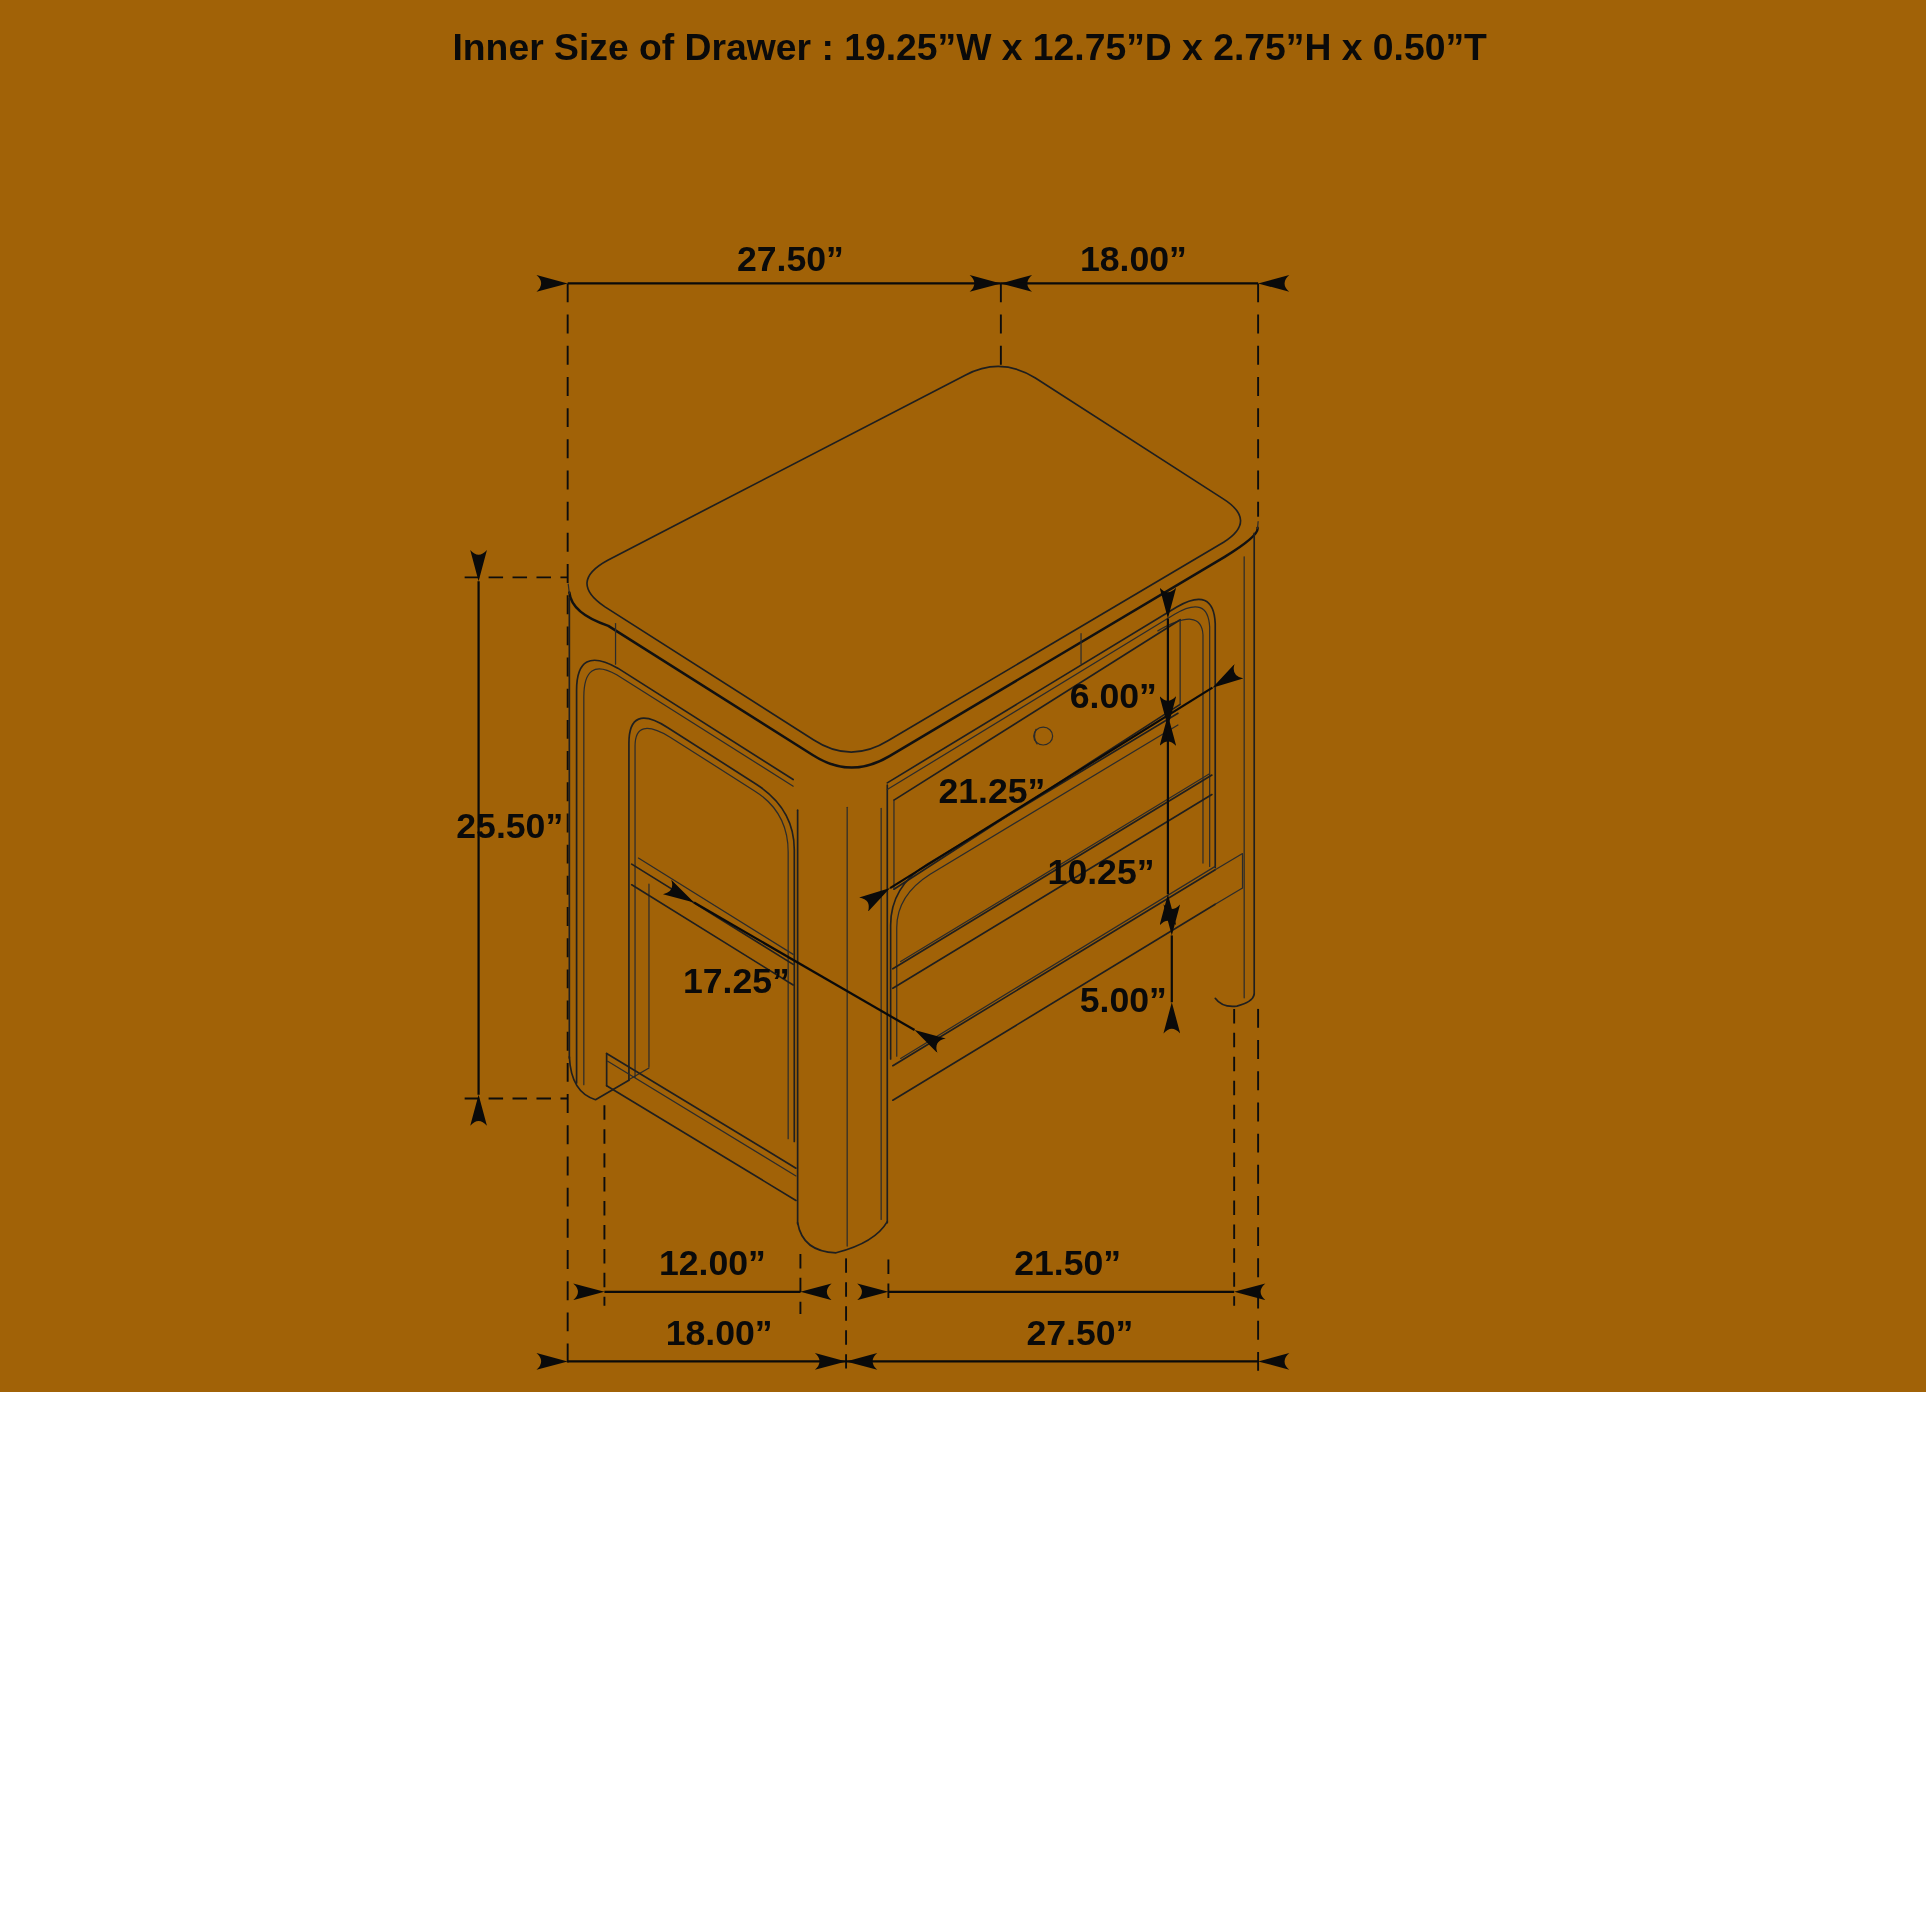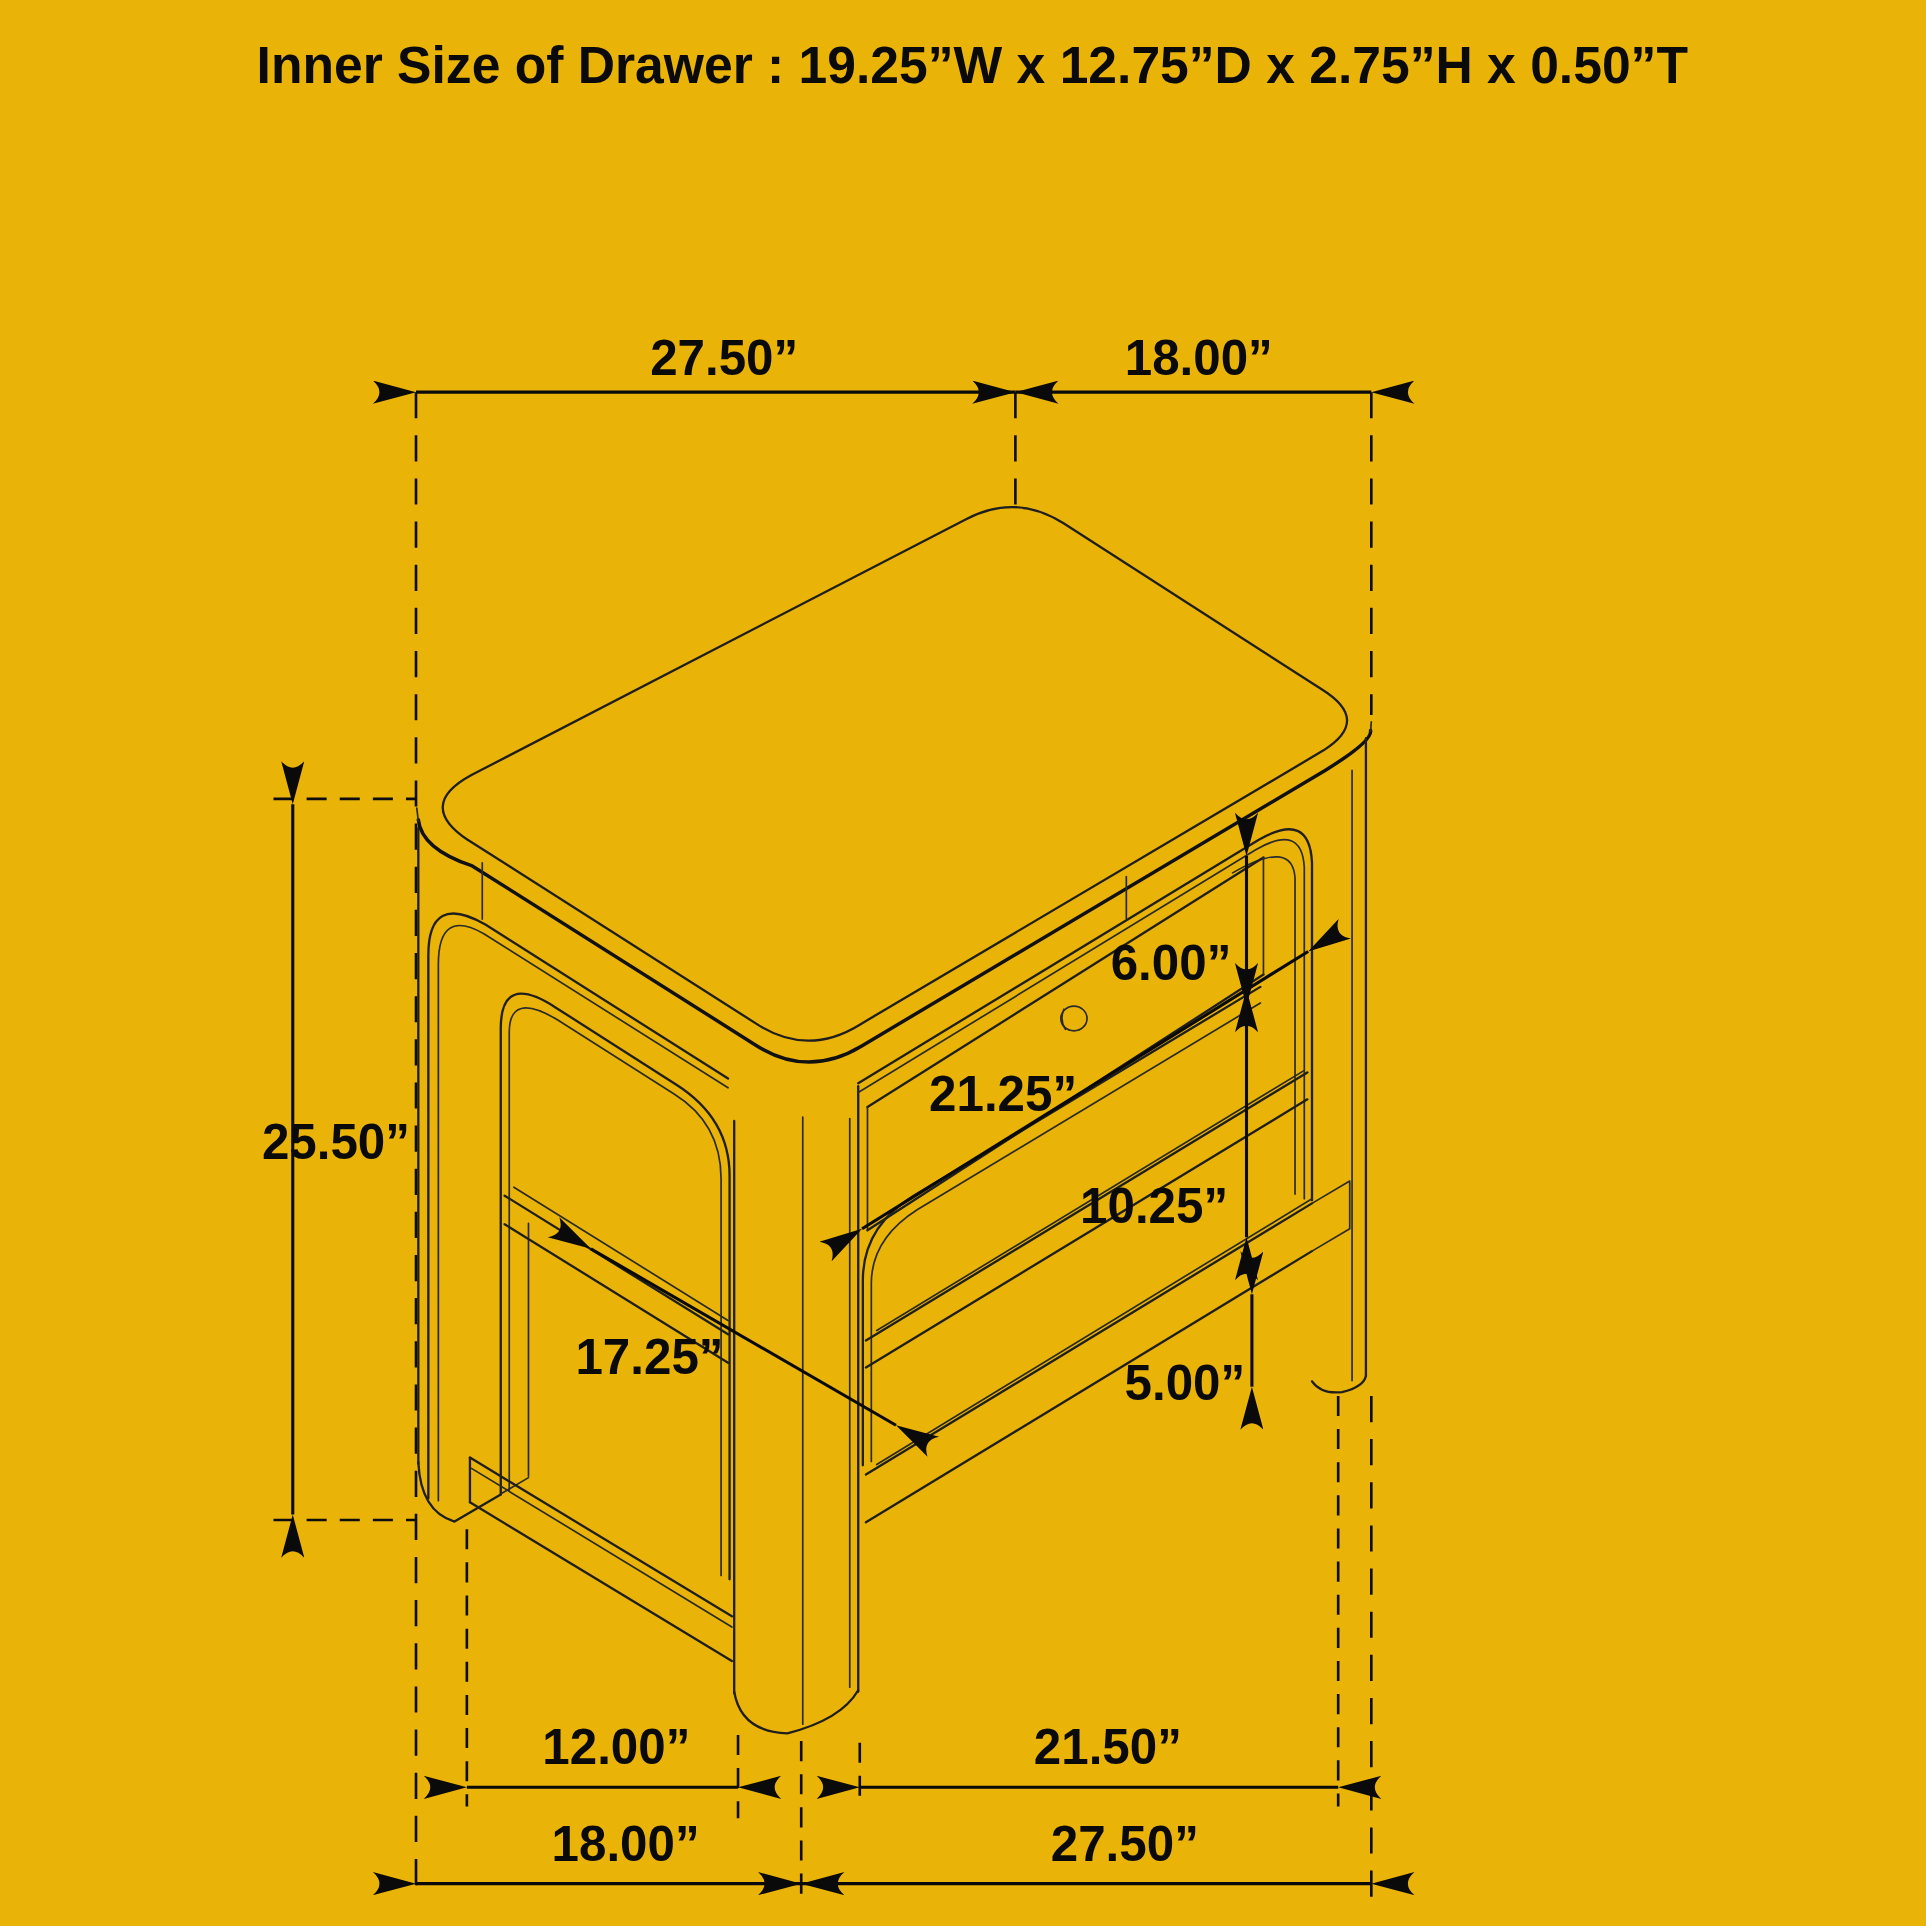--- a/index.html
+++ b/index.html
@@ -1,19 +1,19 @@
 <!DOCTYPE html>
 <html style="font-size:12.3px"><head>
 <meta charset="utf-8">
 <style>
   html,body{margin:0;padding:0;background:#ffffff;}
   .page{
     position:relative;
-    width:1926px;height:1926px;
-    background:#eab308;
+    width:1926px;height:1392px;
+    background:#a16207;
     font-family:"Liberation Sans", sans-serif;
     overflow:hidden;
   }
   svg{display:block;width:100%;height:100%;}
   .furn{stroke:#1f1f1f;stroke-width:3;fill:none;stroke-linecap:round;stroke-linejoin:round;}
   .furn-heavy{stroke:#111;stroke-width:4.5;fill:none;stroke-linecap:round;stroke-linejoin:round;}
   .furn-thin{stroke:#2b2b2b;stroke-width:2.2;fill:none;stroke-linecap:round;stroke-linejoin:round;}
   .dash{stroke:#0d0d0d;stroke-width:3.4;fill:none;stroke-dasharray:34 22;}
   .dash-short{stroke:#0d0d0d;stroke-width:3.4;fill:none;stroke-dasharray:26 17;}
   .dim{stroke:#0a0a0a;stroke-width:4;fill:none;}

